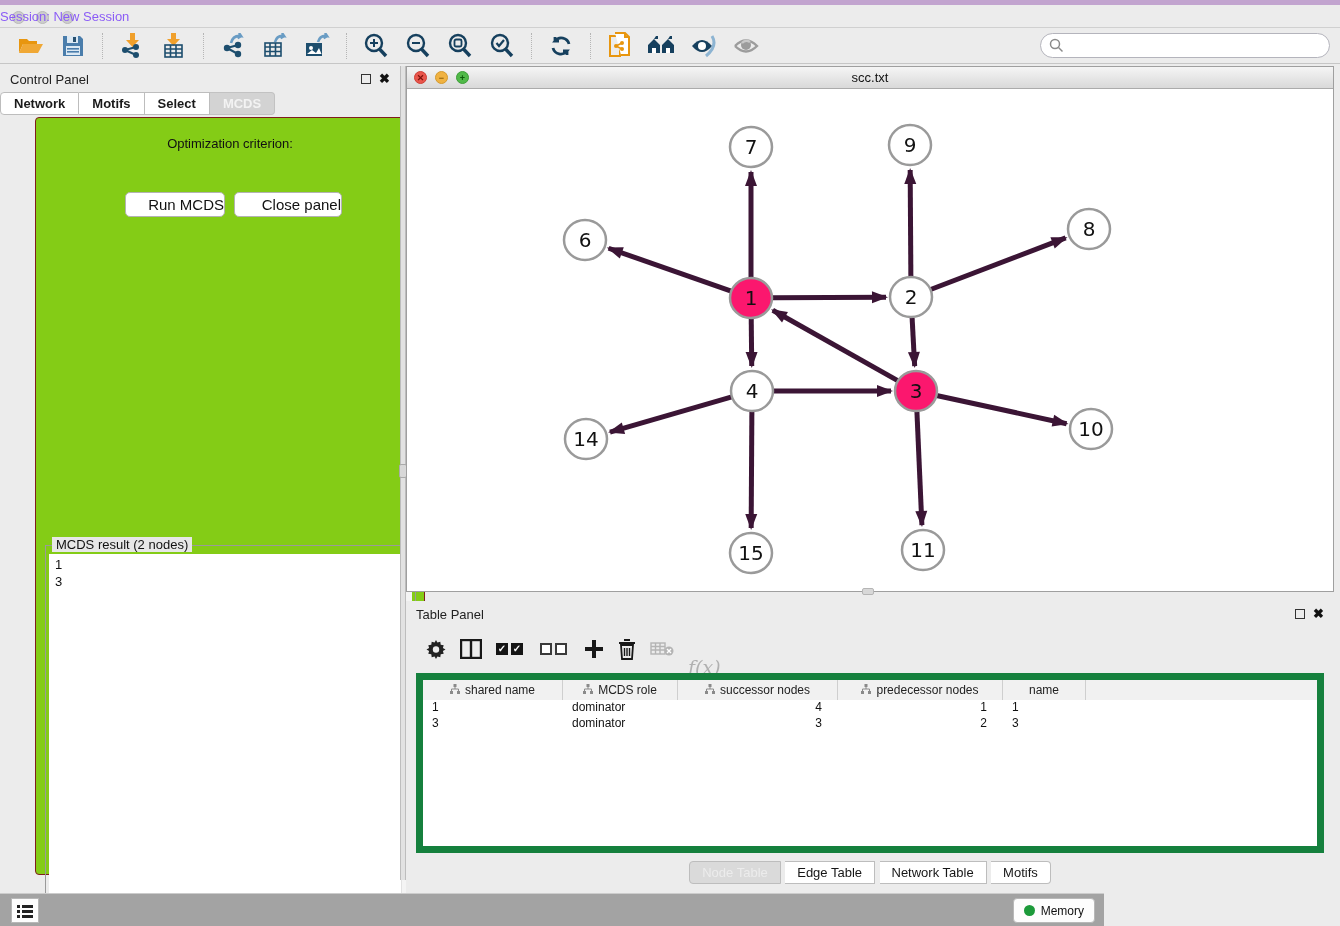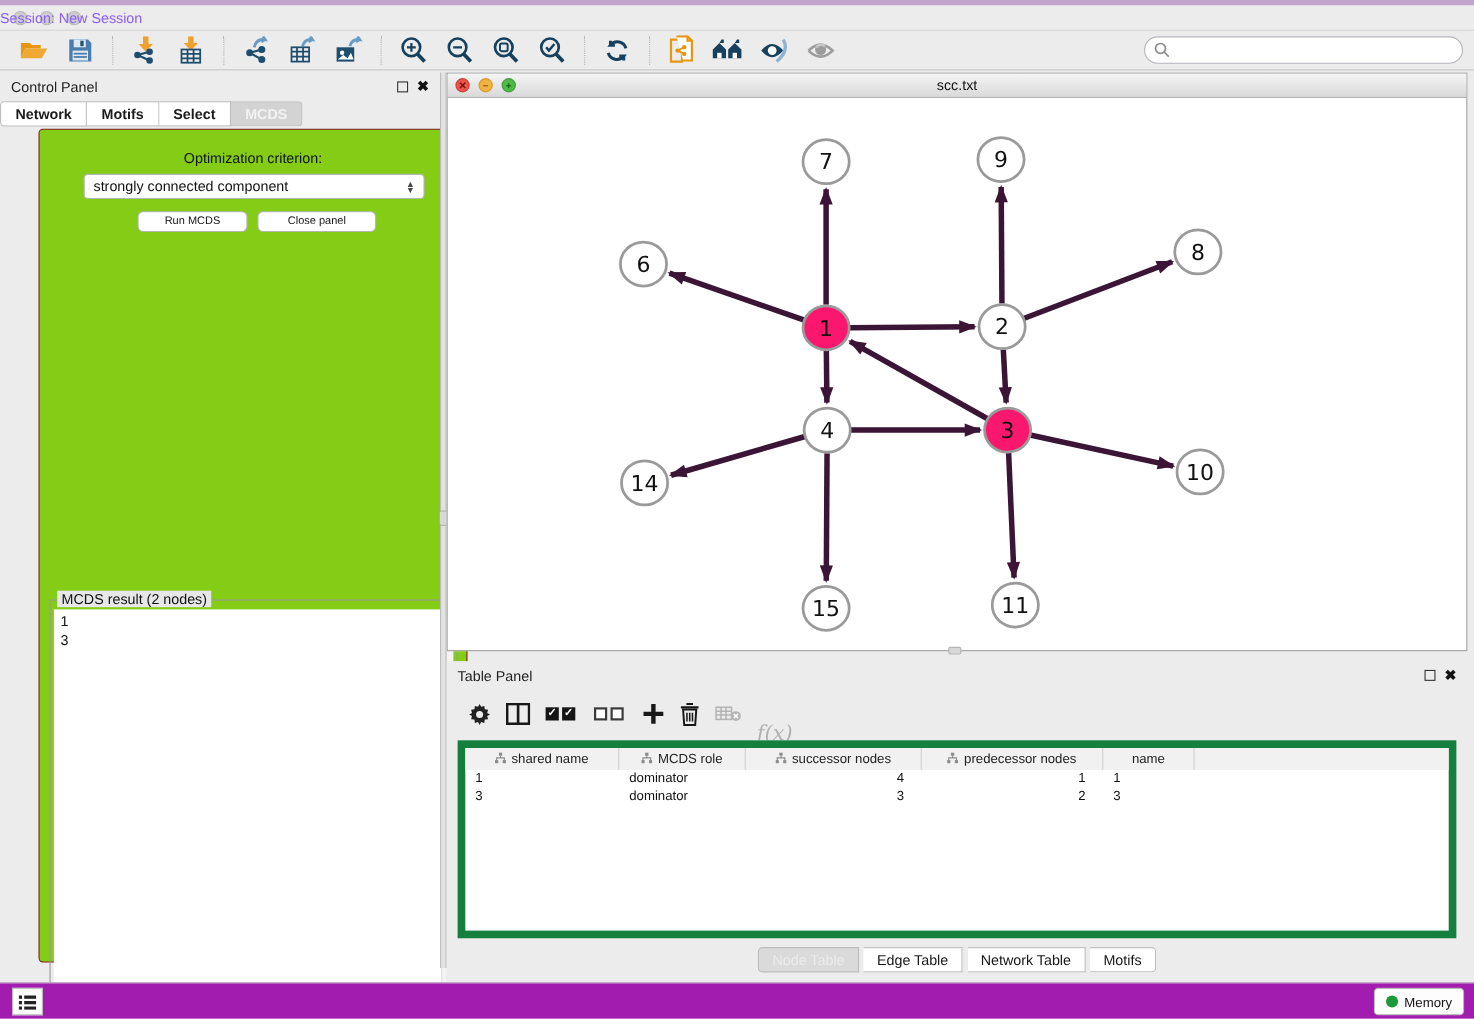--- a/index.html
+++ b/index.html
@@ -29,21 +29,21 @@
   .close-x { font-size:13px; font-weight:bold; color:#111; line-height:10px; }
   .tabstrip { display:flex; justify-content:flex-start; }
   .tab { background:#fff; border:1px solid #bdbdbd; border-left:none; padding:3px 13px; font-size:13px; font-weight:600; color:#1a1a1a; }
   .tab.first { border-left:1px solid #bdbdbd; border-radius:4px 0 0 4px; }
   .tab.last { border-radius:0 4px 4px 0; }
   .tab.sel { background:#d3d3d3; color:#f3f3f3; border-color:#c2c2c2; }
   #cp-inner { position:absolute; left:5px; top:51px; width:390px; height:758px; background:#84cc16; border:1px solid #7f1d1d; border-radius:4px;margin-left:30px; }
   #opt-label { margin-top:18px; text-align:center; font-size:13px; color:#111; }
   #opt-select { position:absolute; left:40px; top:40px; width:310px; height:23px; background:#fff; border:1px solid #b3b3b3; border-radius:4px; font-size:13px; display:flex; align-items:center; padding:0 8px; color:#111; }
   .select-arrows { margin-left:auto; display:flex; flex-direction:column; line-height:5px; font-size:8px; color:#444; }
-  .btn { background:#fff; border:1px solid #b3b3b3; border-radius:5px; font-size:10px; color:#111; padding:3px 0; text-align:center; }
+  .btn { background:#fff; border:1px solid #b3b3b3; border-radius:5px; font-size:15px; color:#111; padding:3px 0; text-align:right; }
   #run-btn { position:absolute; left:89px; top:74px; width:100px; }
   #close-btn { position:absolute; left:198px; top:74px; width:108px; }
   #mcds-group { position:absolute; left:9px; top:427px; width:371px; height:377px; border:1px solid #9a9a9a; }
   #mcds-group-label { position:absolute; left:6px; top:-9px; background:#e7e7e7; padding:0 4px; font-size:13px; color:#111; }
   #mcds-text { position:absolute; left:3px; top:8px; right:3px; bottom:3px; background:#fff; font-size:13px; color:#111; padding:2px 6px; line-height:17px; }
   #mcds-scroll { position:absolute; right:0; top:0; bottom:0; width:11px; background:#f4f4f4; border-left:1px solid #e2e2e2; }
 
   
   #v-splitter { left:400px; top:66px; width:6px; height:814px; background:#e2e2e2; border-left:1px solid #bdbdbd; border-right:1px solid #bdbdbd; }
   #v-handle { position:absolute; left:399px; top:464px; width:8px; height:14px; background:#d8d8d8; border:1px solid #aaa; border-radius:2px; }
@@ -72,21 +72,21 @@
   .th { border-right:1px solid #cfcfcf; display:flex; align-items:center; justify-content:center; font-size:12px; color:#222; gap:5px; }
   .trow { display:flex; height:16px; font-size:12px; color:#111; }
   .td { overflow:hidden; white-space:nowrap; }
   #tp-tabs { position:absolute; left:0; top:260px; width:928px; text-align:center; }
   .btab { display:inline-block; background:#fff; border:1px solid #bdbdbd; border-left:none; padding:3px 12px; font-size:13px; font-weight:400; color:#161616; }
   .btab.first { border-left:1px solid #bdbdbd; border-radius:4px 0 0 4px; }
   .btab.last { border-radius:0 4px 4px 0; }
   .btab.sel { background:#dadada; color:#ececec; }
 
   
-  #status-bar { left:0; top:893px; width:1340px; height:33px; background:#a21caf; border-top:1px solid #cccccc; }
+  #status-bar { left:0; top:893px; width:1104px; height:33px; background:#a3a3a3; border-top:1px solid #cccccc; }
   #list-btn { position:absolute; left:11px; top:4px; width:28px; height:25px; background:#fdfdfd; border:1px solid #b8b8b8; display:flex; align-items:center; justify-content:center; }
   #memory-btn { position:absolute; right:9px; top:4px; height:25px; background:#fdfdfd; border:1px solid #b8b8b8; border-radius:4px; display:flex; align-items:center; padding:0 10px; gap:6px; font-size:12px; color:#111; }
   #mem-dot { width:11px; height:11px; border-radius:50%; background:#1c9a3a; }
 </style>
 </head>
 <body>
 
 <div id="accent-strip" class="abs"></div>
 <div id="titlebar" class="abs">
   <span id="tl-group">
@@ -249,27 +249,20 @@
     </span>
   </div>
   <div class="tabstrip">
     <span class="tab first">Network</span>
     <span class="tab">Motifs</span>
     <span class="tab">Select</span>
     <span class="tab last sel">MCDS</span>
   </div>
   <div id="cp-inner">
     <div id="opt-label">Optimization criterion:</div>
-    <div id="opt-select">
-      <span>strongly connected component</span>
-      <span class="select-arrows">
-          <span>▲</span>
-          <span>▼</span>
-        </span>
-    </div>
     <div id="run-btn" class="btn">Run MCDS</div>
     <div id="close-btn" class="btn">Close panel</div>
     <div id="mcds-group">
       <span id="mcds-group-label">MCDS result (2 nodes)</span>
       <div id="mcds-text">
         <div>1</div>
         <div>3</div>
         <div id="mcds-scroll"></div>
       </div>
     </div>

